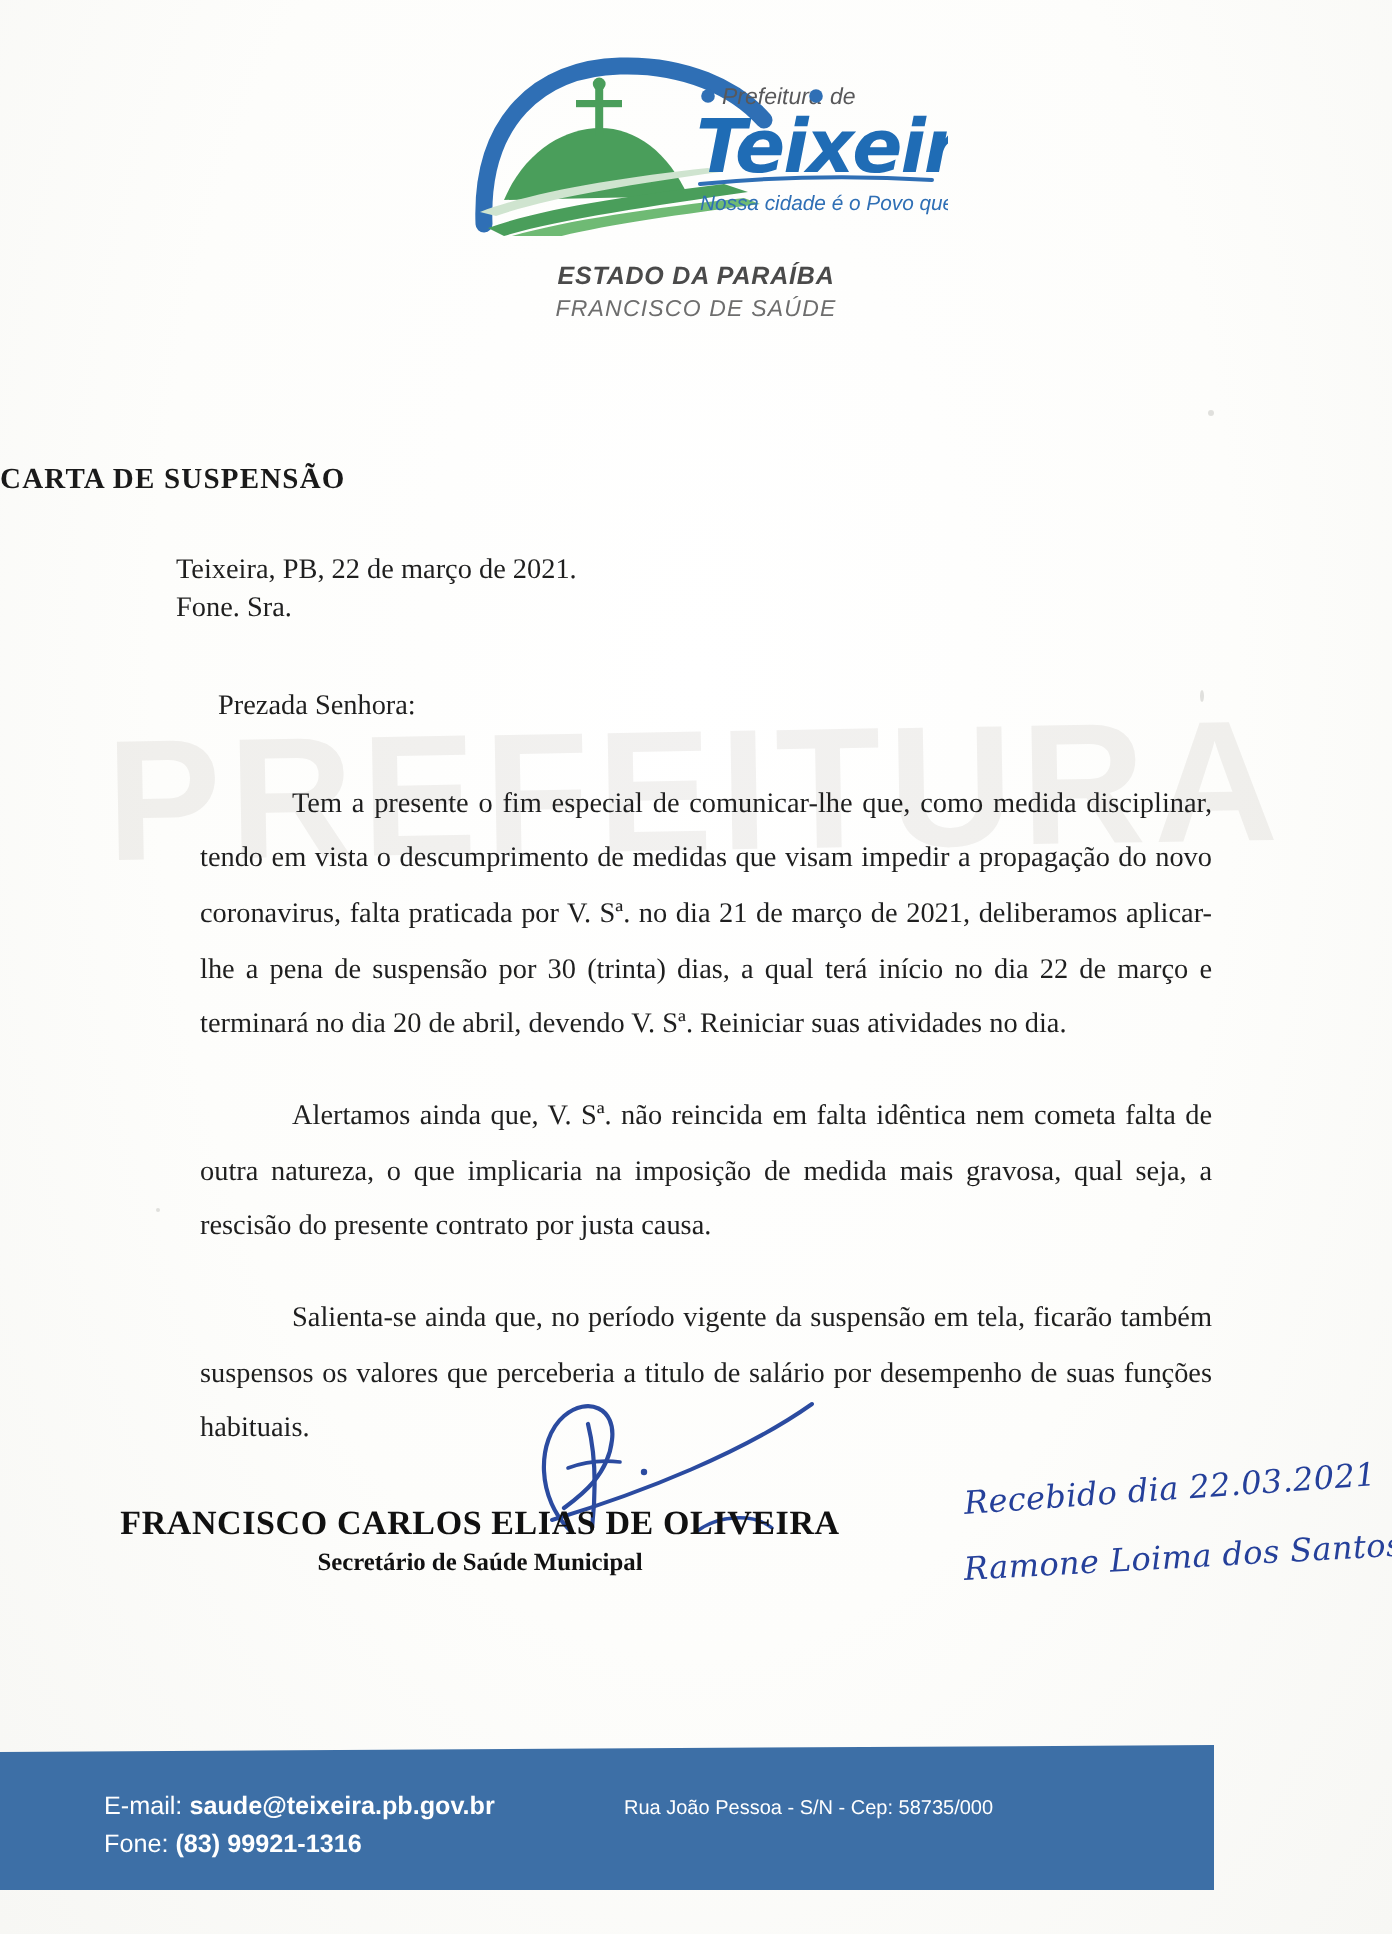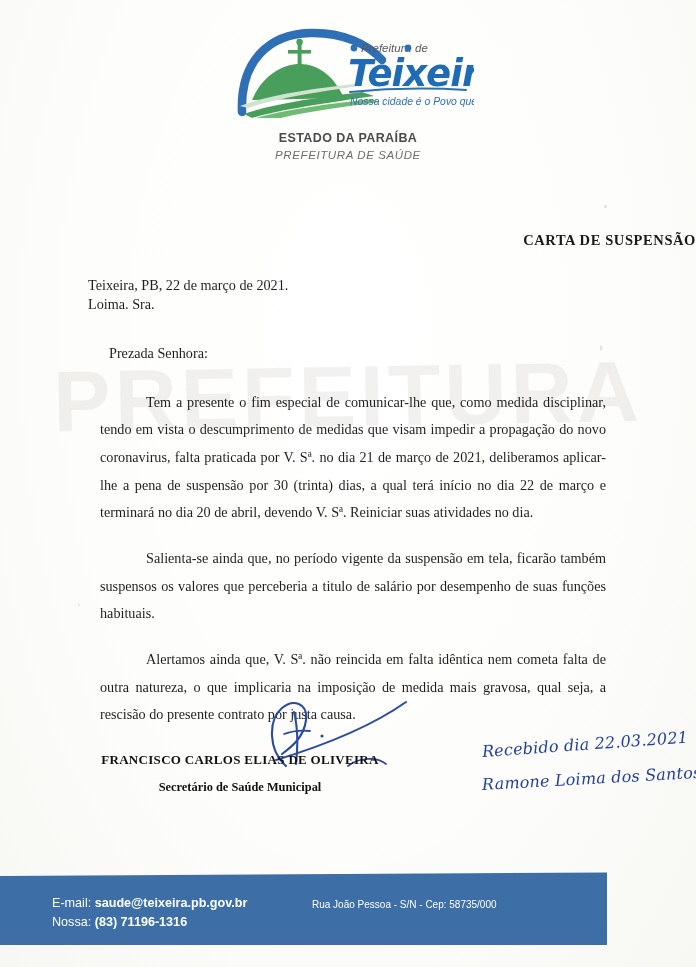--- a/index.html
+++ b/index.html
@@ -69,41 +69,42 @@
   .org-lines {
     margin-top: 12px;
     font-family: "Liberation Sans", sans-serif;
     color: #4a4a4a;
     line-height: 1.32;
   }
   .org-line1 {
     font-size: 12.5px;
     font-weight: 700;
     letter-spacing: .4px;
+    font-style: italic;
   }
   .org-line2 {
     font-size: 12.5px;
     font-weight: 700;
     letter-spacing: .3px;
   }
   .org-line3 {
     font-size: 11.5px;
     font-style: italic;
     letter-spacing: .6px;
     color: #6d6d6d;
     margin-top: 1px;
   }
 
   
   .doc-title {
     position: absolute;
     top: 232px;
     left: 0;
     width: 100%;
-    text-align: right;
+    text-align: left;
     font-family: "Liberation Serif", serif;
     font-weight: 700;
     font-size: 14.5px;
     letter-spacing: .6px;
     color: #1a1a1a;
   }
 
   .content {
     position: absolute;
     left: 88px;
@@ -133,28 +134,28 @@
   .sig-block {
     position: absolute;
     left: 0;
     top: 752px;
     width: 480px;
     text-align: center;
     font-family: "Liberation Serif", serif;
   }
   .sig-name {
     font-weight: 700;
-    font-size: 13px;
+    font-size: 17px;
     letter-spacing: .3px;
     color: #111;
   }
   .sig-role {
     font-weight: 700;
     font-size: 12.4px;
-    margin-top: 12px;
+    margin-top: 2px;
     color: #111;
   }
   .sig-scribble {
     position: absolute;
     left: 252px;
     top: 694px;
     pointer-events: none;
   }
 
   
@@ -253,38 +254,38 @@
       <text x="126" y="60" font-family="'DejaVu Sans', sans-serif" font-size="37" font-weight="700" font-style="italic" fill="#1f6cb5" letter-spacing="-1">Teixeira</text>
 
       <path d="M128 66 C 170 62, 212 62, 244 64" fill="none" stroke="#2f6fb5" stroke-width="2" stroke-linecap="round"></path>
 
       <text x="128" y="79" font-family="'Liberation Sans', sans-serif" font-size="10.4" font-style="italic" fill="#2f6fb5">Nossa cidade é o Povo que faz!</text>
     </svg>
   </div>
 
   <div class="org-lines">
     <div class="org-line1">ESTADO DA PARAÍBA</div>
-    <div class="org-line3">PREFEITURA DE SAÚDE</div>
+    <div class="org-line3">FRANCISCO DE SAÚDE</div>
   </div>
 </div>
 
 <div class="doc-title">CARTA DE SUSPENSÃO</div>
 
 <div class="content">
 
   <div class="place-date">
     <div>Teixeira, PB, 22 de março de 2021.</div>
-    <div>Loima. Sra.</div>
+    <div>Fone. Sra.</div>
   </div>
 
   <div class="salutation">Prezada Senhora:</div>
 
   <p class="para para-gap-1">Tem a presente o fim especial de comunicar-lhe que, como medida disciplinar, tendo em vista o descumprimento de medidas que visam impedir a propagação do novo coronavirus, falta praticada por V. Sª. no dia 21 de março de 2021, deliberamos aplicar-lhe a pena de suspensão por 30 (trinta) dias, a qual terá início no dia 22 de março e terminará no dia 20 de abril, devendo V. Sª. Reiniciar suas atividades no dia.</p>
+  <p class="para">Alertamos ainda que, V. Sª. não reincida em falta idêntica nem cometa falta de outra natureza, o que implicaria na imposição de  medida mais gravosa, qual seja, a rescisão do presente contrato por justa causa.</p>
   <p class="para">Salienta-se ainda que, no período vigente da suspensão em tela, ficarão também suspensos os valores que perceberia a titulo de salário por desempenho de suas funções habituais.</p>
-  <p class="para">Alertamos ainda que, V. Sª. não reincida em falta idêntica nem cometa falta de outra natureza, o que implicaria na imposição de  medida mais gravosa, qual seja, a rescisão do presente contrato por justa causa.</p>
 </div>
 
 <div class="sig-scribble">
   <svg width="240" height="78" viewBox="0 0 240 78" xmlns="http://www.w3.org/2000/svg" aria-hidden="true">
     <path d="M34 72 C 16 56, 16 26, 30 14 C 42 4, 56 10, 54 26 C 52 44, 38 54, 30 60" fill="none" stroke="#2b4ba0" stroke-width="2.1" stroke-linecap="round"></path>
     <path d="M42 18 C 46 34, 46 52, 44 70" fill="none" stroke="#2b4ba0" stroke-width="2.1" stroke-linecap="round"></path>
     <path d="M32 40 C 40 37, 50 36, 58 37" fill="none" stroke="#2b4ba0" stroke-width="1.8" stroke-linecap="round"></path>
     <path d="M24 66 C 70 52, 120 32, 154 8" fill="none" stroke="#2b4ba0" stroke-width="2" stroke-linecap="round"></path>
     <circle cx="70" cy="42" r="1.6" fill="#2b4ba0"></circle>
     <path d="M96 72 C 106 64, 124 62, 134 70" fill="none" stroke="#2b4ba0" stroke-width="1.7" stroke-linecap="round"></path>
@@ -307,22 +308,22 @@
     <polygon points="696,8 696,73 614,73" fill="#4ca259"></polygon>
   </svg>
 
   <div class="footer-text">
     <div class="foot-col-left">
       <div>
         <span class="foot-label">E-mail:</span>
         <span class="foot-strong">saude@teixeira.pb.gov.br</span>
       </div>
       <div>
-        <span class="foot-label">Nossa:</span>
-        <span class="foot-strong">(83) 71196-1316</span>
+        <span class="foot-label">Fone:</span>
+        <span class="foot-strong">(83) 99921-1316</span>
       </div>
     </div>
 
     <div class="foot-col-right">
       <div>Rua João Pessoa - S/N - Cep: 58735/000</div>
     </div>
   </div>
 </div>
 
 </body></html>

